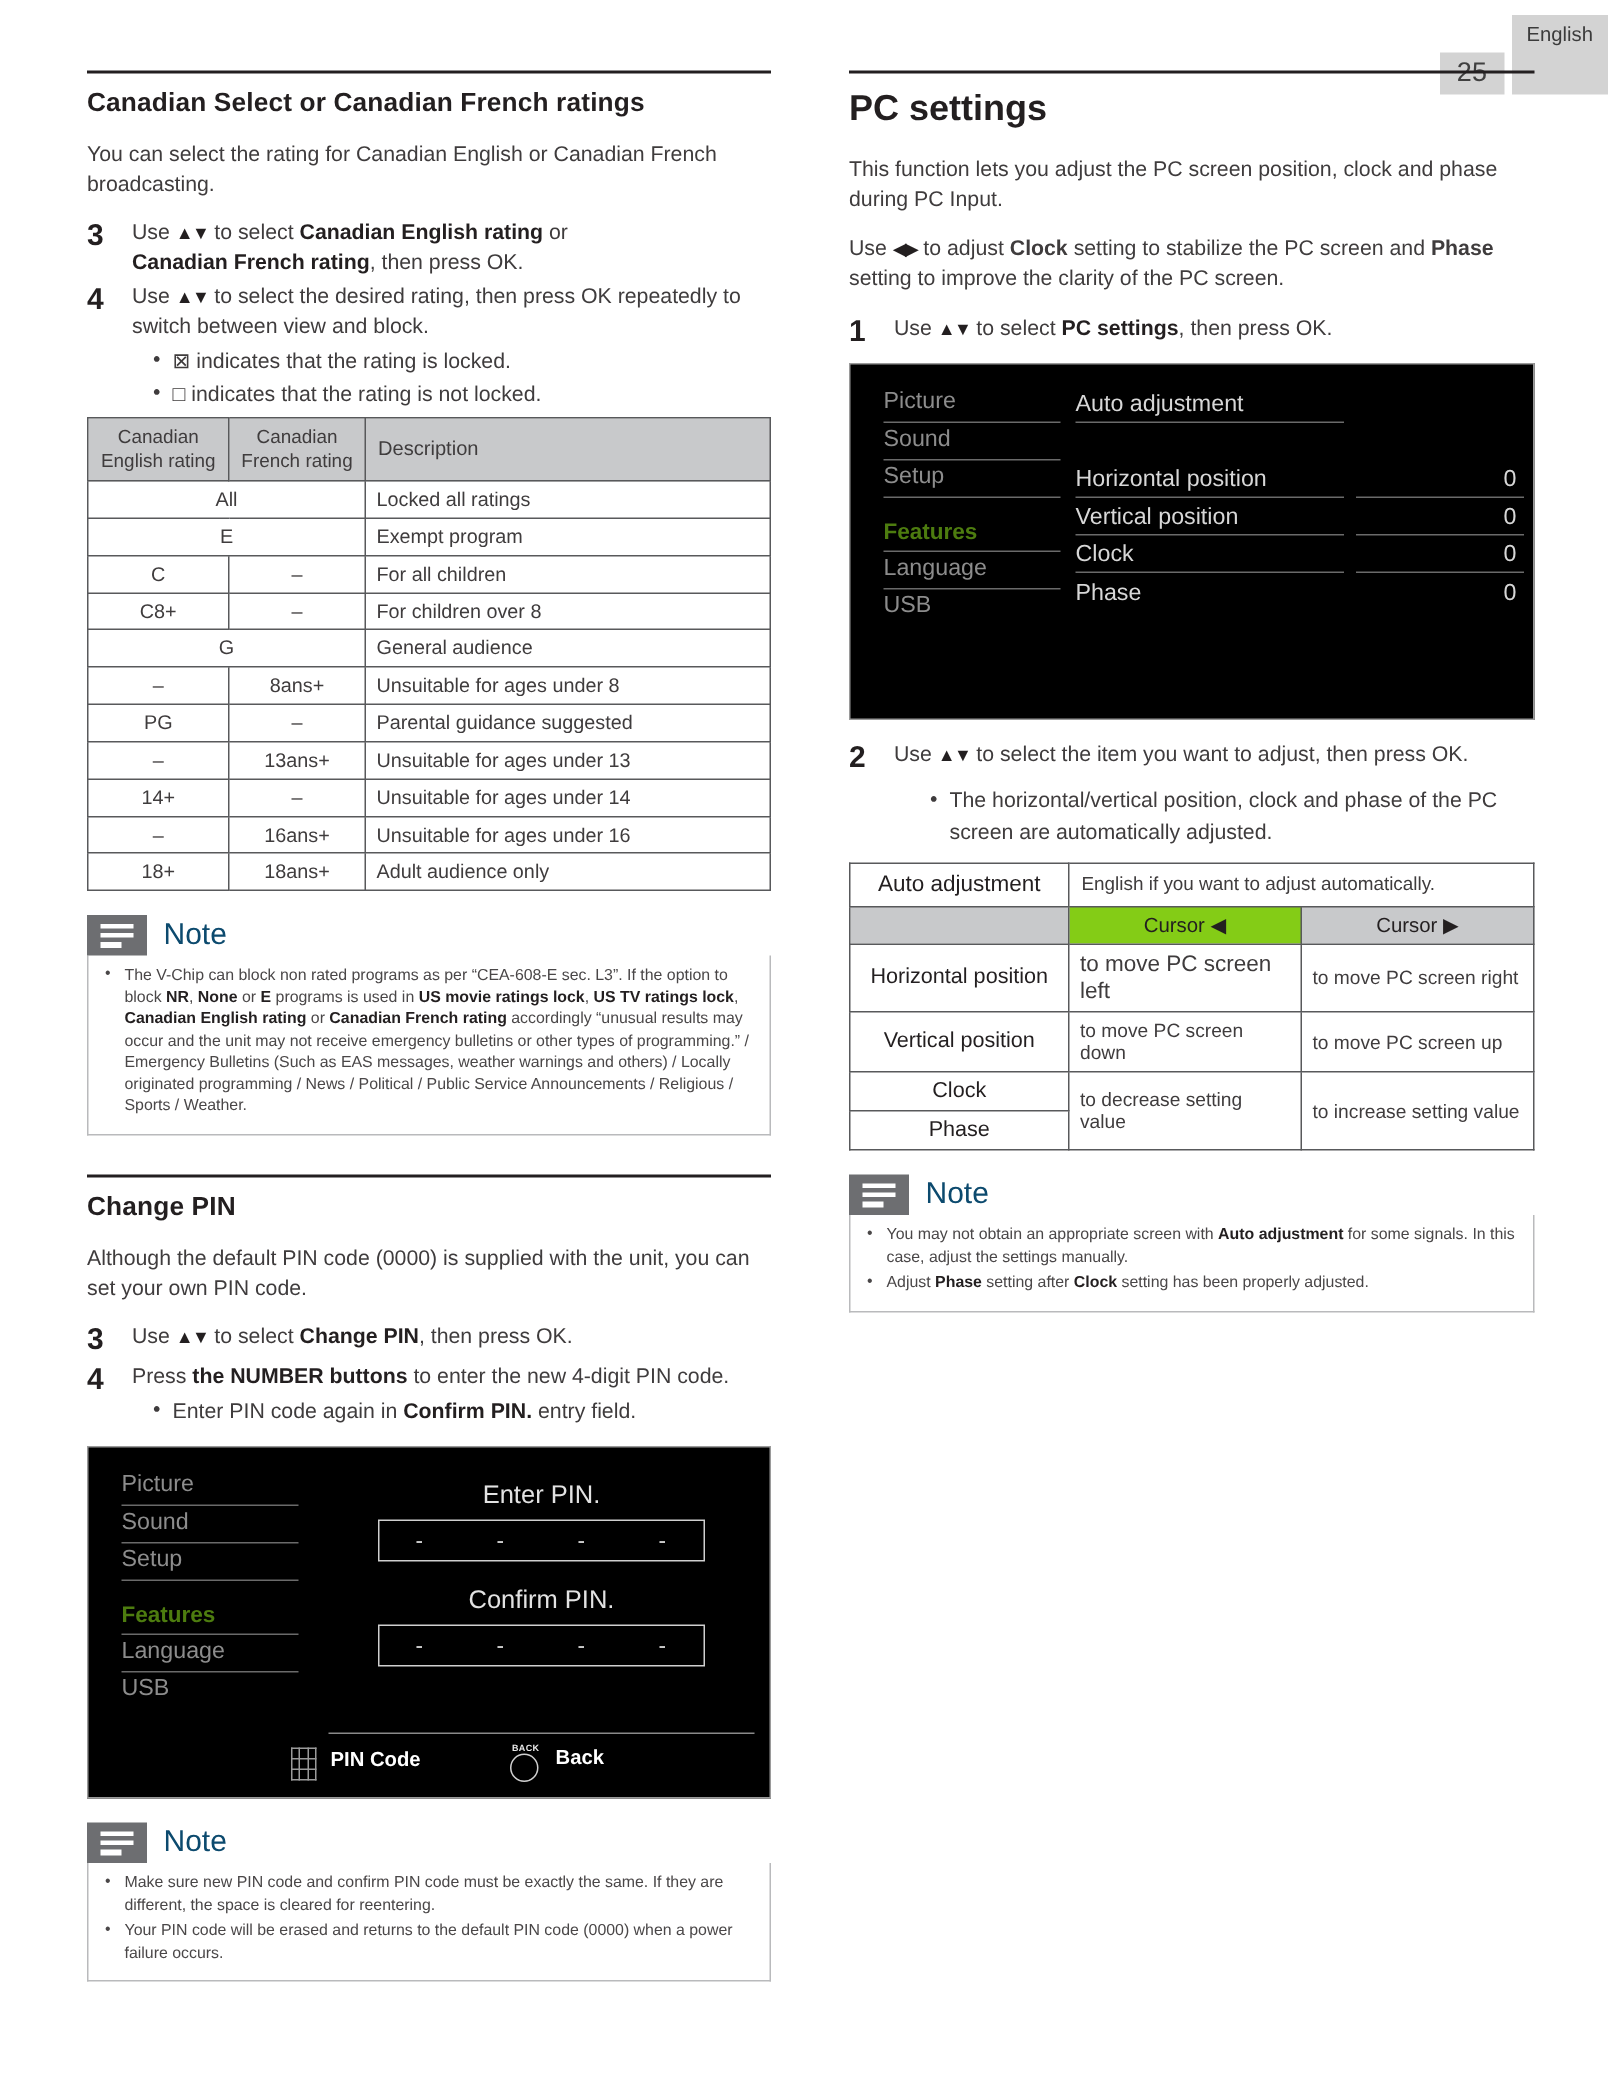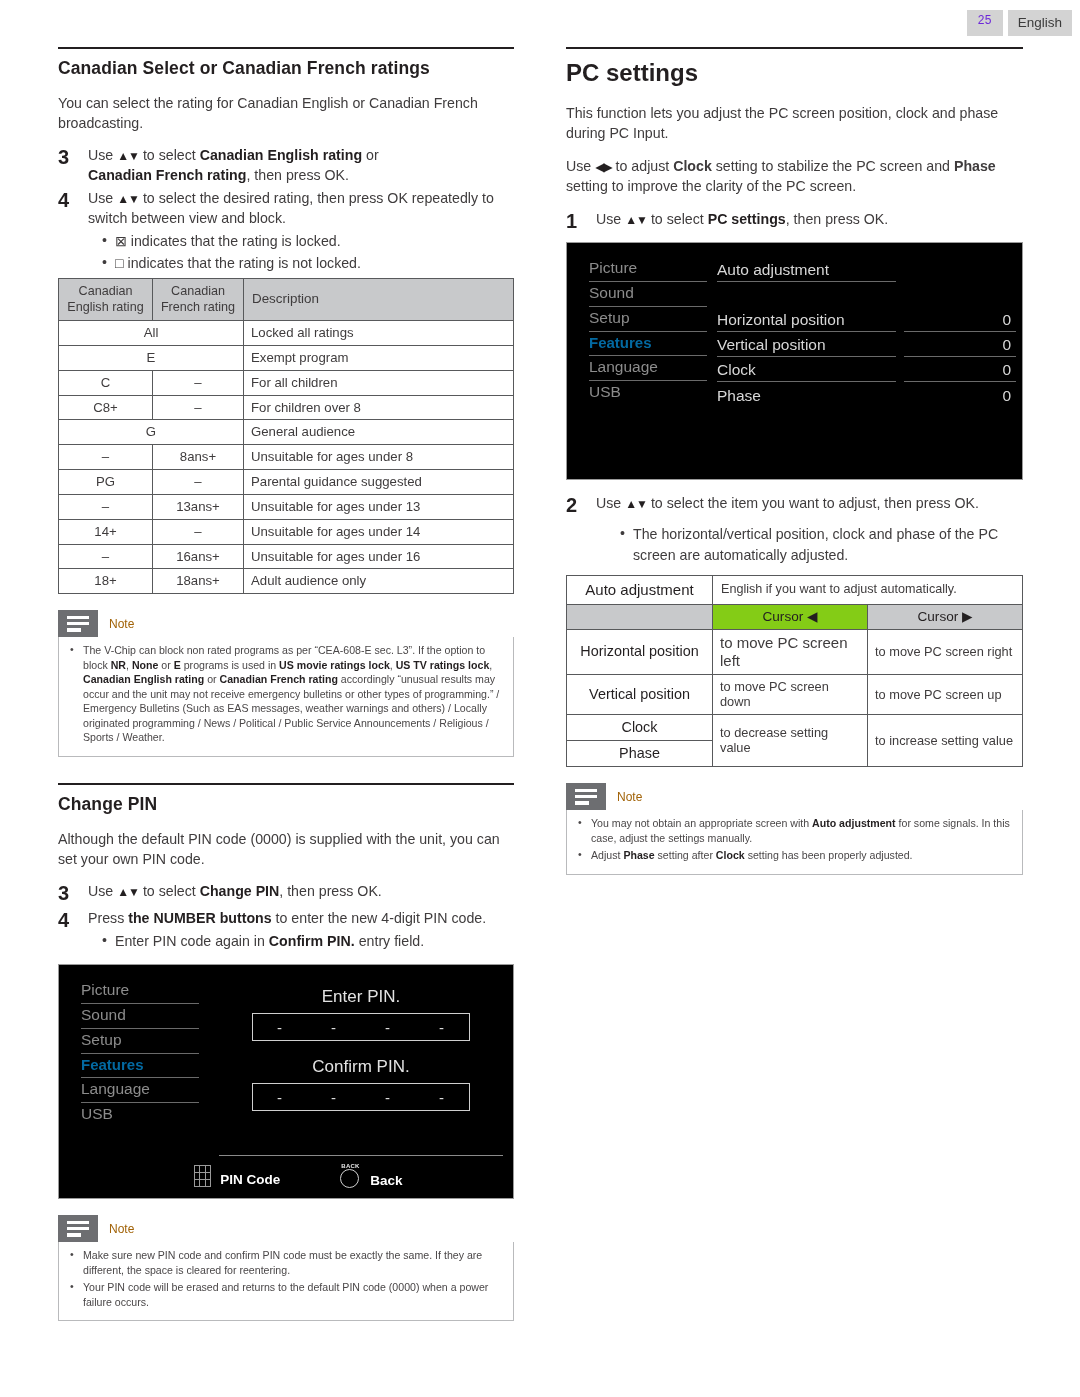--- a/index.html
+++ b/index.html
@@ -12,23 +12,23 @@
     position: relative;
     overflow: hidden;
   }
 
   
   .page-badges {
     position: absolute; top: 10px; right: 8px;
     display: flex; gap: 5px; align-items: stretch;
   }
   .badge-num {
-    background: #d3d3d3; color: #6d28d9;
-    font-size: 12px; padding: 4px 11px 5px 11px;
-    line-height: 1.05; letter-spacing: .3px;
+    background: #d3d3d3; color: #404040;
+    font-size: 18px; padding: 4px 11px 5px 11px;
+    line-height: 1.05; letter-spacing: .3px; margin-top: 25px;
   }
   .badge-lang {
     background: #d3d3d3; color: #3b3b3b;
     font-size: 13.5px; padding: 5px 10px 5px 10px;
     line-height: 1.15;
   }
 
   
   .col { position: absolute; top: 0; }
   .col-left  { left: 58px;  width: 456px; }
@@ -88,21 +88,21 @@
   .note-head { display: flex; align-items: center; height: 27px; }
   .note-icon {
     width: 40px; height: 27px; background: #6d6e71;
     display: flex; flex-direction: column; justify-content: center;
     align-items: center; gap: 3px; flex: 0 0 40px;
   }
   .note-icon i { display: block; height: 3.4px; background: #fff; }
   .note-icon i:nth-child(1) { width: 22px; }
   .note-icon i:nth-child(2) { width: 22px; }
   .note-icon i:nth-child(3) { width: 14px; margin-right: 8px; }
-  .note-title { font-size: 12px; color: #a16207; margin-left: 11px; }
+  .note-title { font-size: 20px; color: #0c4a6e; margin-left: 11px; }
   .note-box {
     border: 1px solid #b9babc; border-top: none;
     padding: 6px 9px 8px 9px;
   }
   .note-box ul { list-style: none; margin: 0; padding: 0; }
   .note-box li {
     position: relative; padding-left: 15px; margin-bottom: 3px;
     font-size: 10.6px; line-height: 1.37; color: #4a4748;
   }
   .note-box li:before {
@@ -114,21 +114,21 @@
   .osd {
     background: #000; border: 1px solid #9a9a9a;
     position: relative; color: #fff;
     font-family: Liberation Sans, sans-serif;
   }
   .osd-menu { position: absolute; left: 22px; top: 14px; width: 118px; }
   .osd-menu .mi {
     font-size: 15.5px; color: #8c8c8c; padding: 2px 0 3px 0;
     border-bottom: 1px solid #6a6a6a; line-height: 1.22;
   }
-  .osd-menu .mi.sel { color: #0369a1; font-weight: bold; font-size: 15px; }
+  .osd-menu .mi.sel { color: #4d7c0f; font-weight: bold; font-size: 15px; margin-top: 12px; }
   .osd-menu .mi.last { border-bottom: none; }
 
   
   .pcs-rows { position: absolute; left: 150px; top: 14px; right: 6px; }
   .pcs-row { display: flex; align-items: flex-end; height: 25px; }
   .pcs-label {
     flex: 1; font-size: 15.5px; color: #d7d7d7;
     border-bottom: 1px solid #6a6a6a; padding-bottom: 2px; line-height: 1.2;
   }
   .pcs-val {
@@ -154,21 +154,21 @@
   }
   .pin-field span { display: inline-block; width: 18px; }
   .osd-footline {
     position: absolute; left: 160px; right: 10px; bottom: 42px;
     border-top: 1px solid #8a8a8a;
   }
   .osd-foot {
     position: absolute; left: 0; right: 0; bottom: 10px;
     display: flex; justify-content: center; align-items: center; gap: 34px;
   }
-  .foot-item { display: flex; align-items: flex-end; gap: 9px; padding-left: 25px; }
+  .foot-item { display: flex; align-items: flex-start; gap: 9px; padding-left: 25px; }
   .foot-item .lbl { font-size: 13.5px; font-weight: bold; color: #ffffff; }
   .keypad-icon {
     width: 17px; height: 22px;
     background:
       linear-gradient(#9a9a9a,#9a9a9a) 0 0/100% 1px no-repeat,
       linear-gradient(#9a9a9a,#9a9a9a) 0 7px/100% 1px no-repeat,
       linear-gradient(#9a9a9a,#9a9a9a) 0 14px/100% 1px no-repeat,
       linear-gradient(#9a9a9a,#9a9a9a) 0 21px/100% 1px no-repeat,
       linear-gradient(#9a9a9a,#9a9a9a) 0 0/1px 100% no-repeat,
       linear-gradient(#9a9a9a,#9a9a9a) 5px 0/1px 100% no-repeat,

